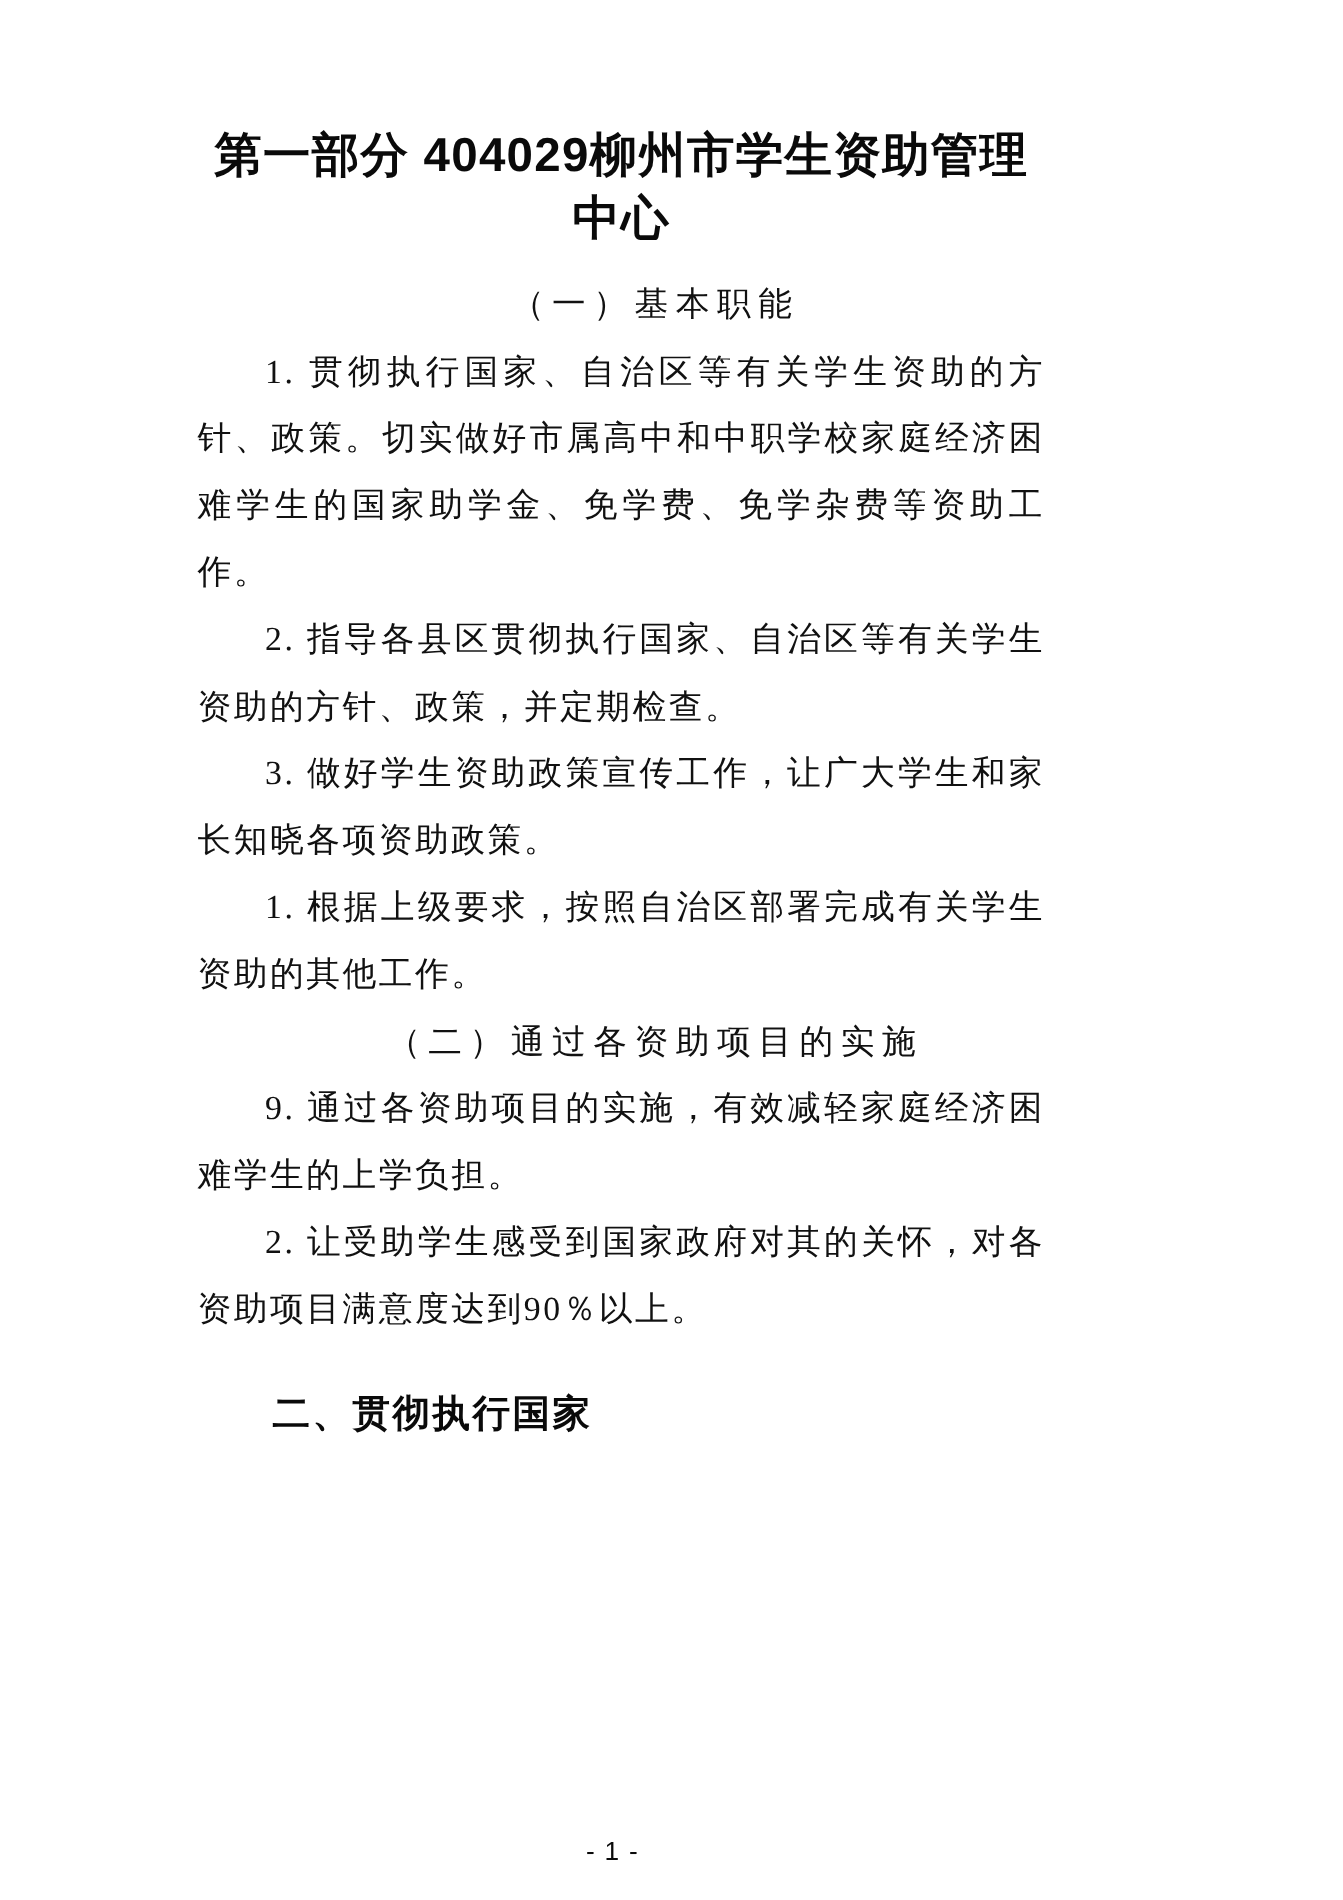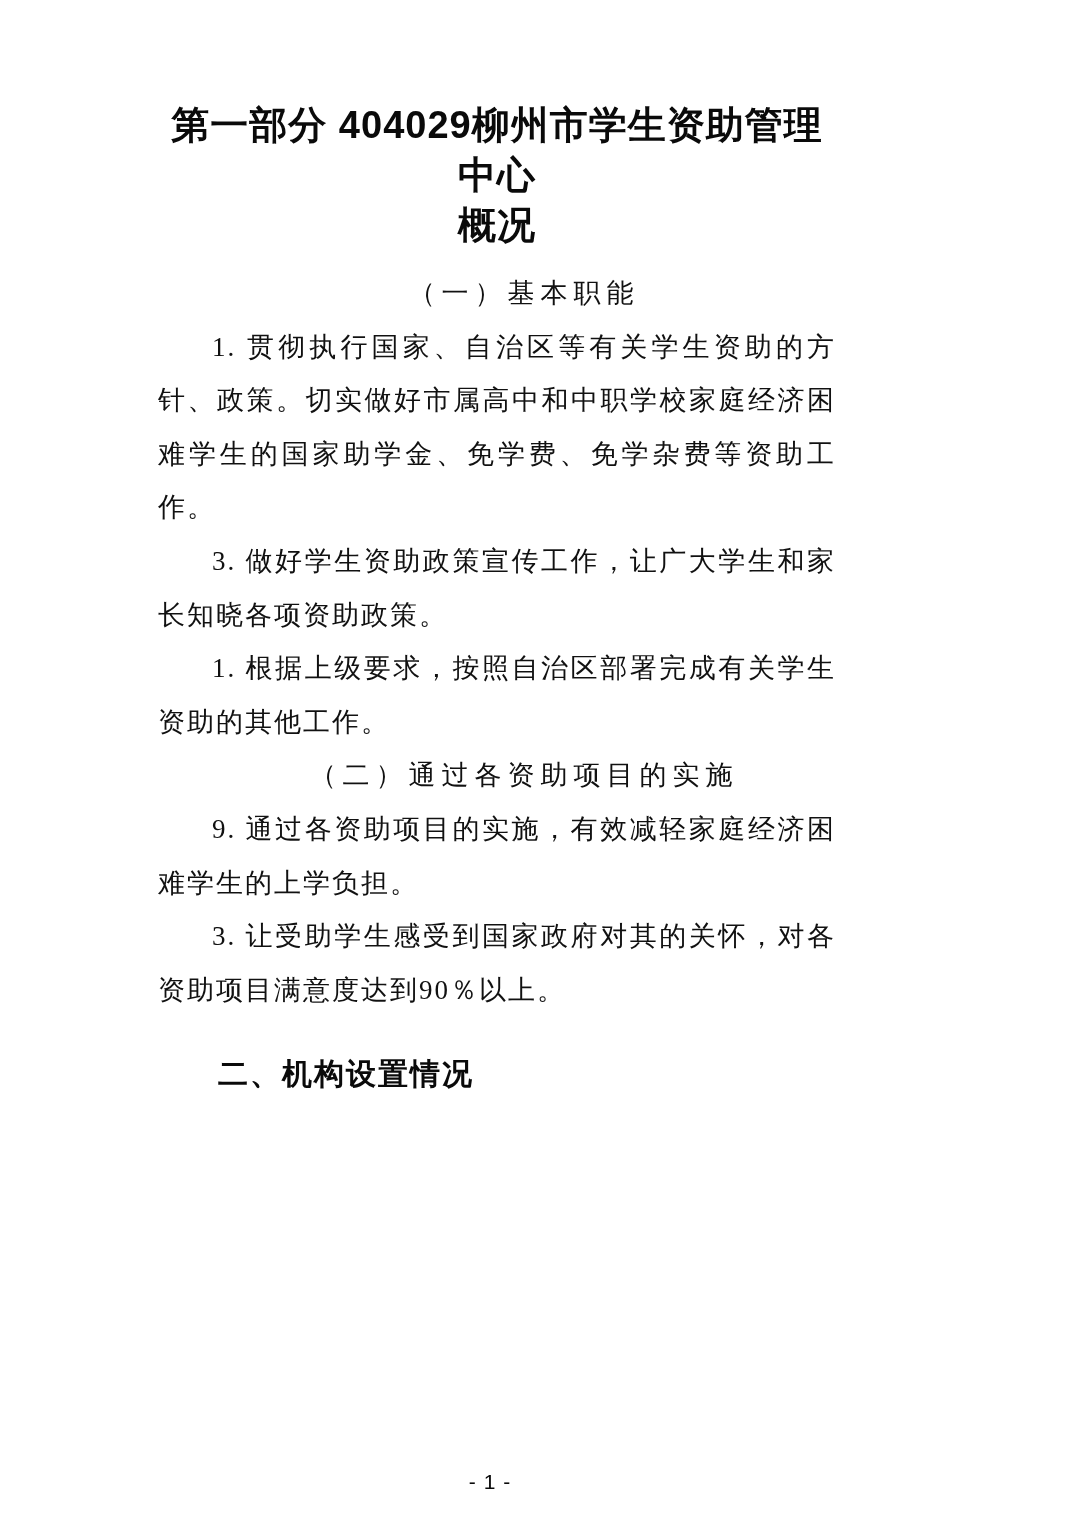--- a/index.html
+++ b/index.html
@@ -78,33 +78,33 @@
   }
 </style>
 </head>
 <body>
 
 <div class="page">
   <div class="content">
 
     <h1 class="doc-title">
       <span class="tline">第一部分 404029柳州市学生资助管理中心</span>
-      <span class="tline">概况</span>
     </h1>
 
 
     <div class="body-block first">
       <p class="subhead">（一）基本职能</p>
       <p>1. 贯彻执行国家、自治区等有关学生资助的方针、政策。切实做好市属高中和中职学校家庭经济困难学生的国家助学金、免学费、免学杂费等资助工作。</p>
+      <p>2. 指导各县区贯彻执行国家、自治区等有关学生资助的方针、政策，并定期检查。</p>
       <p>3. 做好学生资助政策宣传工作，让广大学生和家长知晓各项资助政策。</p>
       <p>1. 根据上级要求，按照自治区部署完成有关学生资助的其他工作。</p>
       <p class="subhead">（二）通过各资助项目的实施</p>
       <p>9. 通过各资助项目的实施，有效减轻家庭经济困难学生的上学负担。</p>
-      <p>3. 让受助学生感受到国家政府对其的关怀，对各资助项目满意度达到90％以上。</p>
+      <p>2. 让受助学生感受到国家政府对其的关怀，对各资助项目满意度达到90％以上。</p>
     </div>
 
-    <h2 class="sec-heading second">二、机构设置情况</h2>
+    <h2 class="sec-heading second">二、贯彻执行国家</h2>
 
 
   </div>
 
   <div class="pagenum">- 1 -</div>
 </div>
 
 </body></html>

